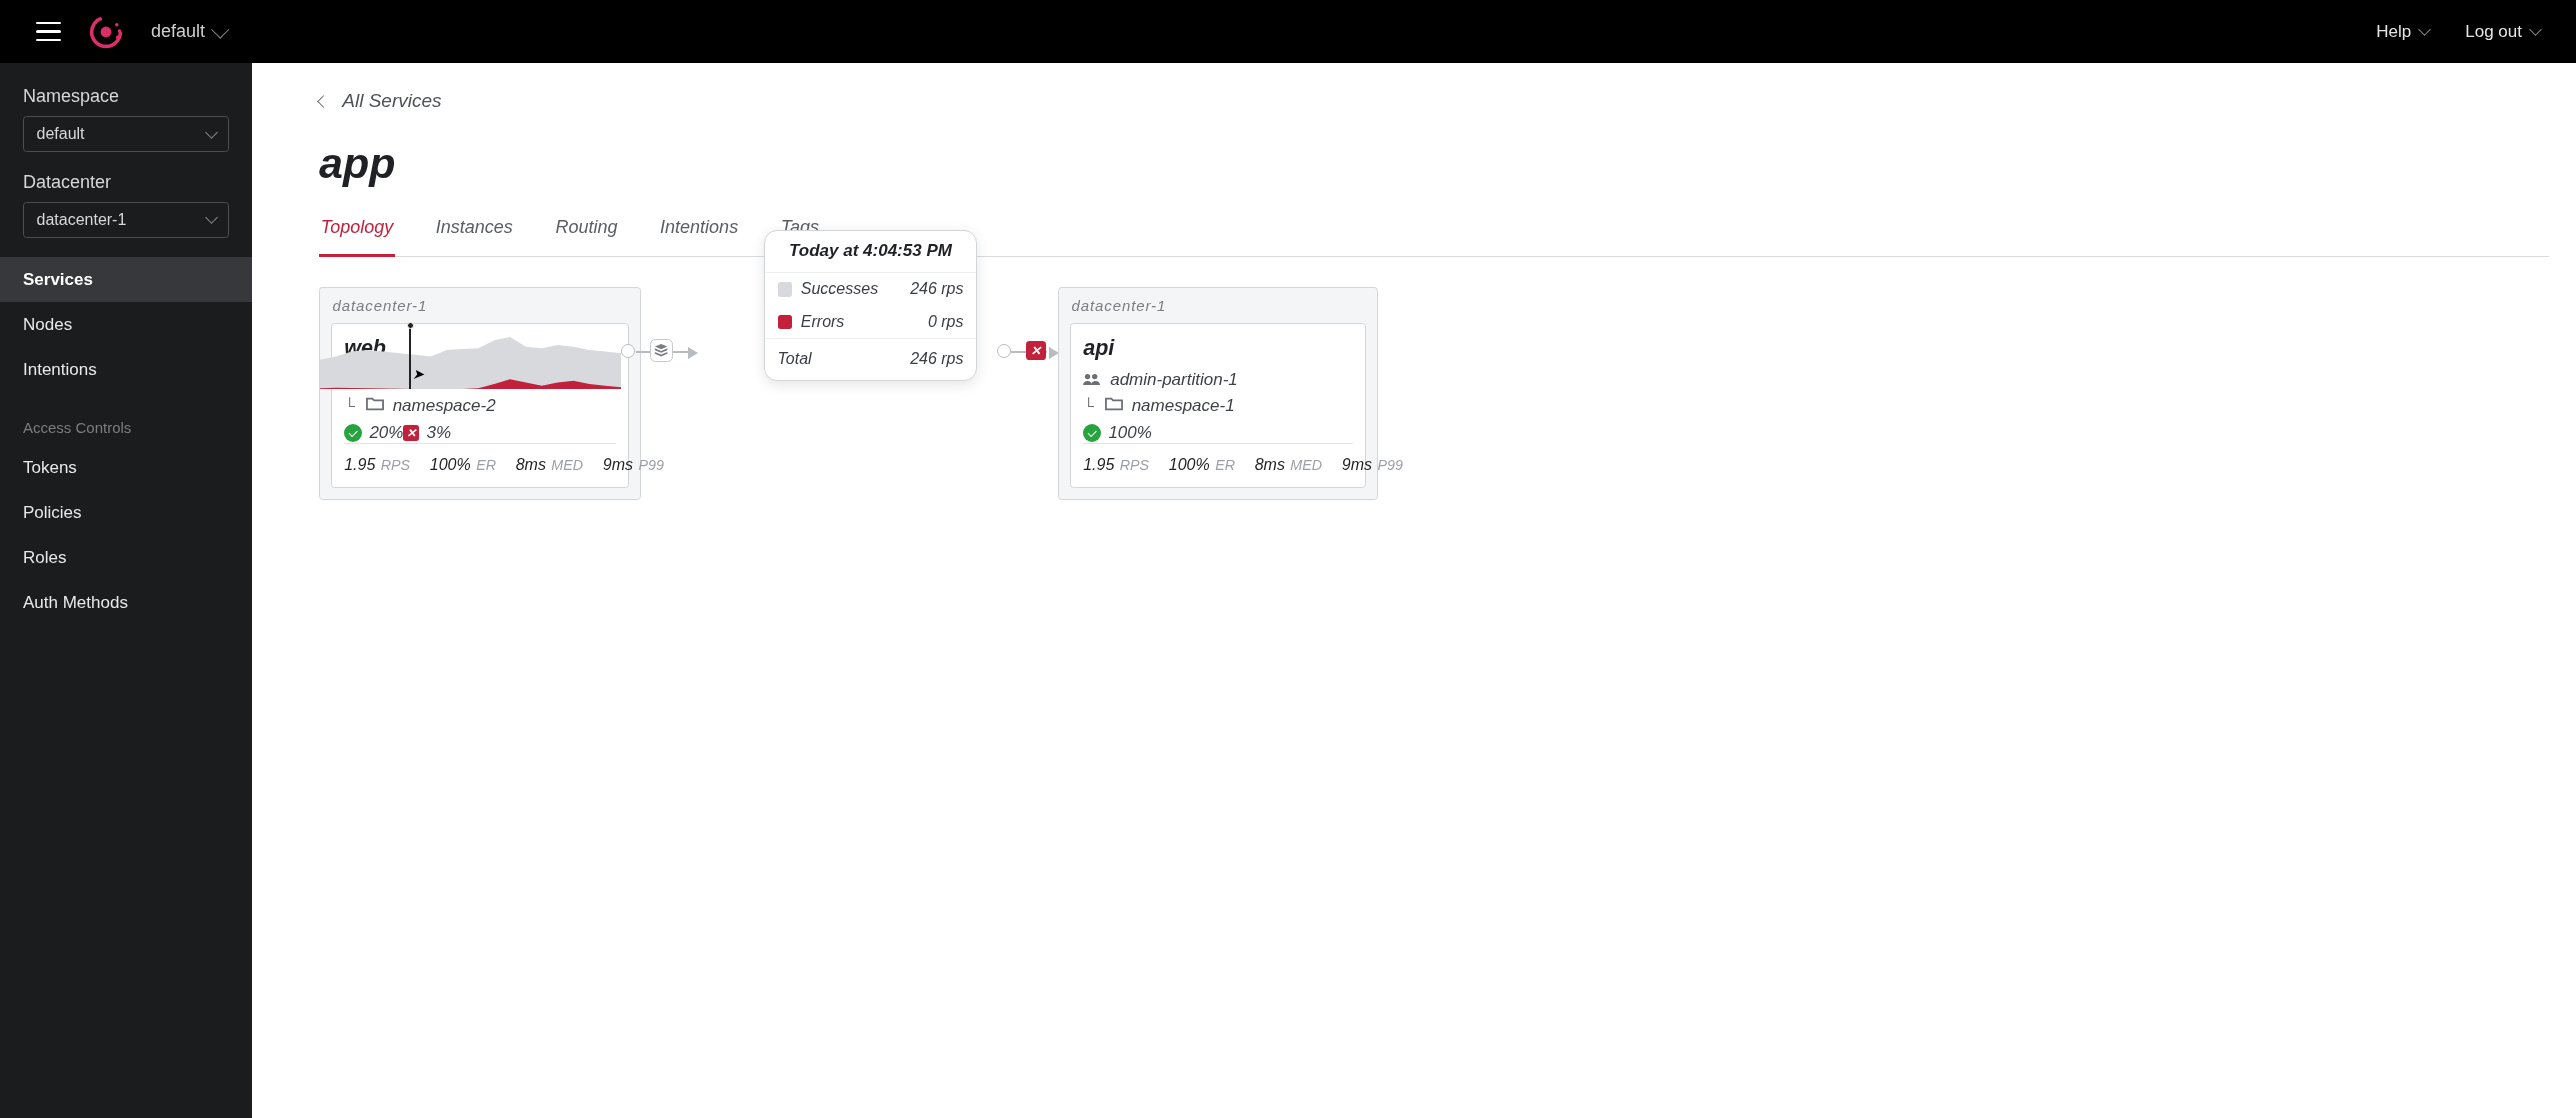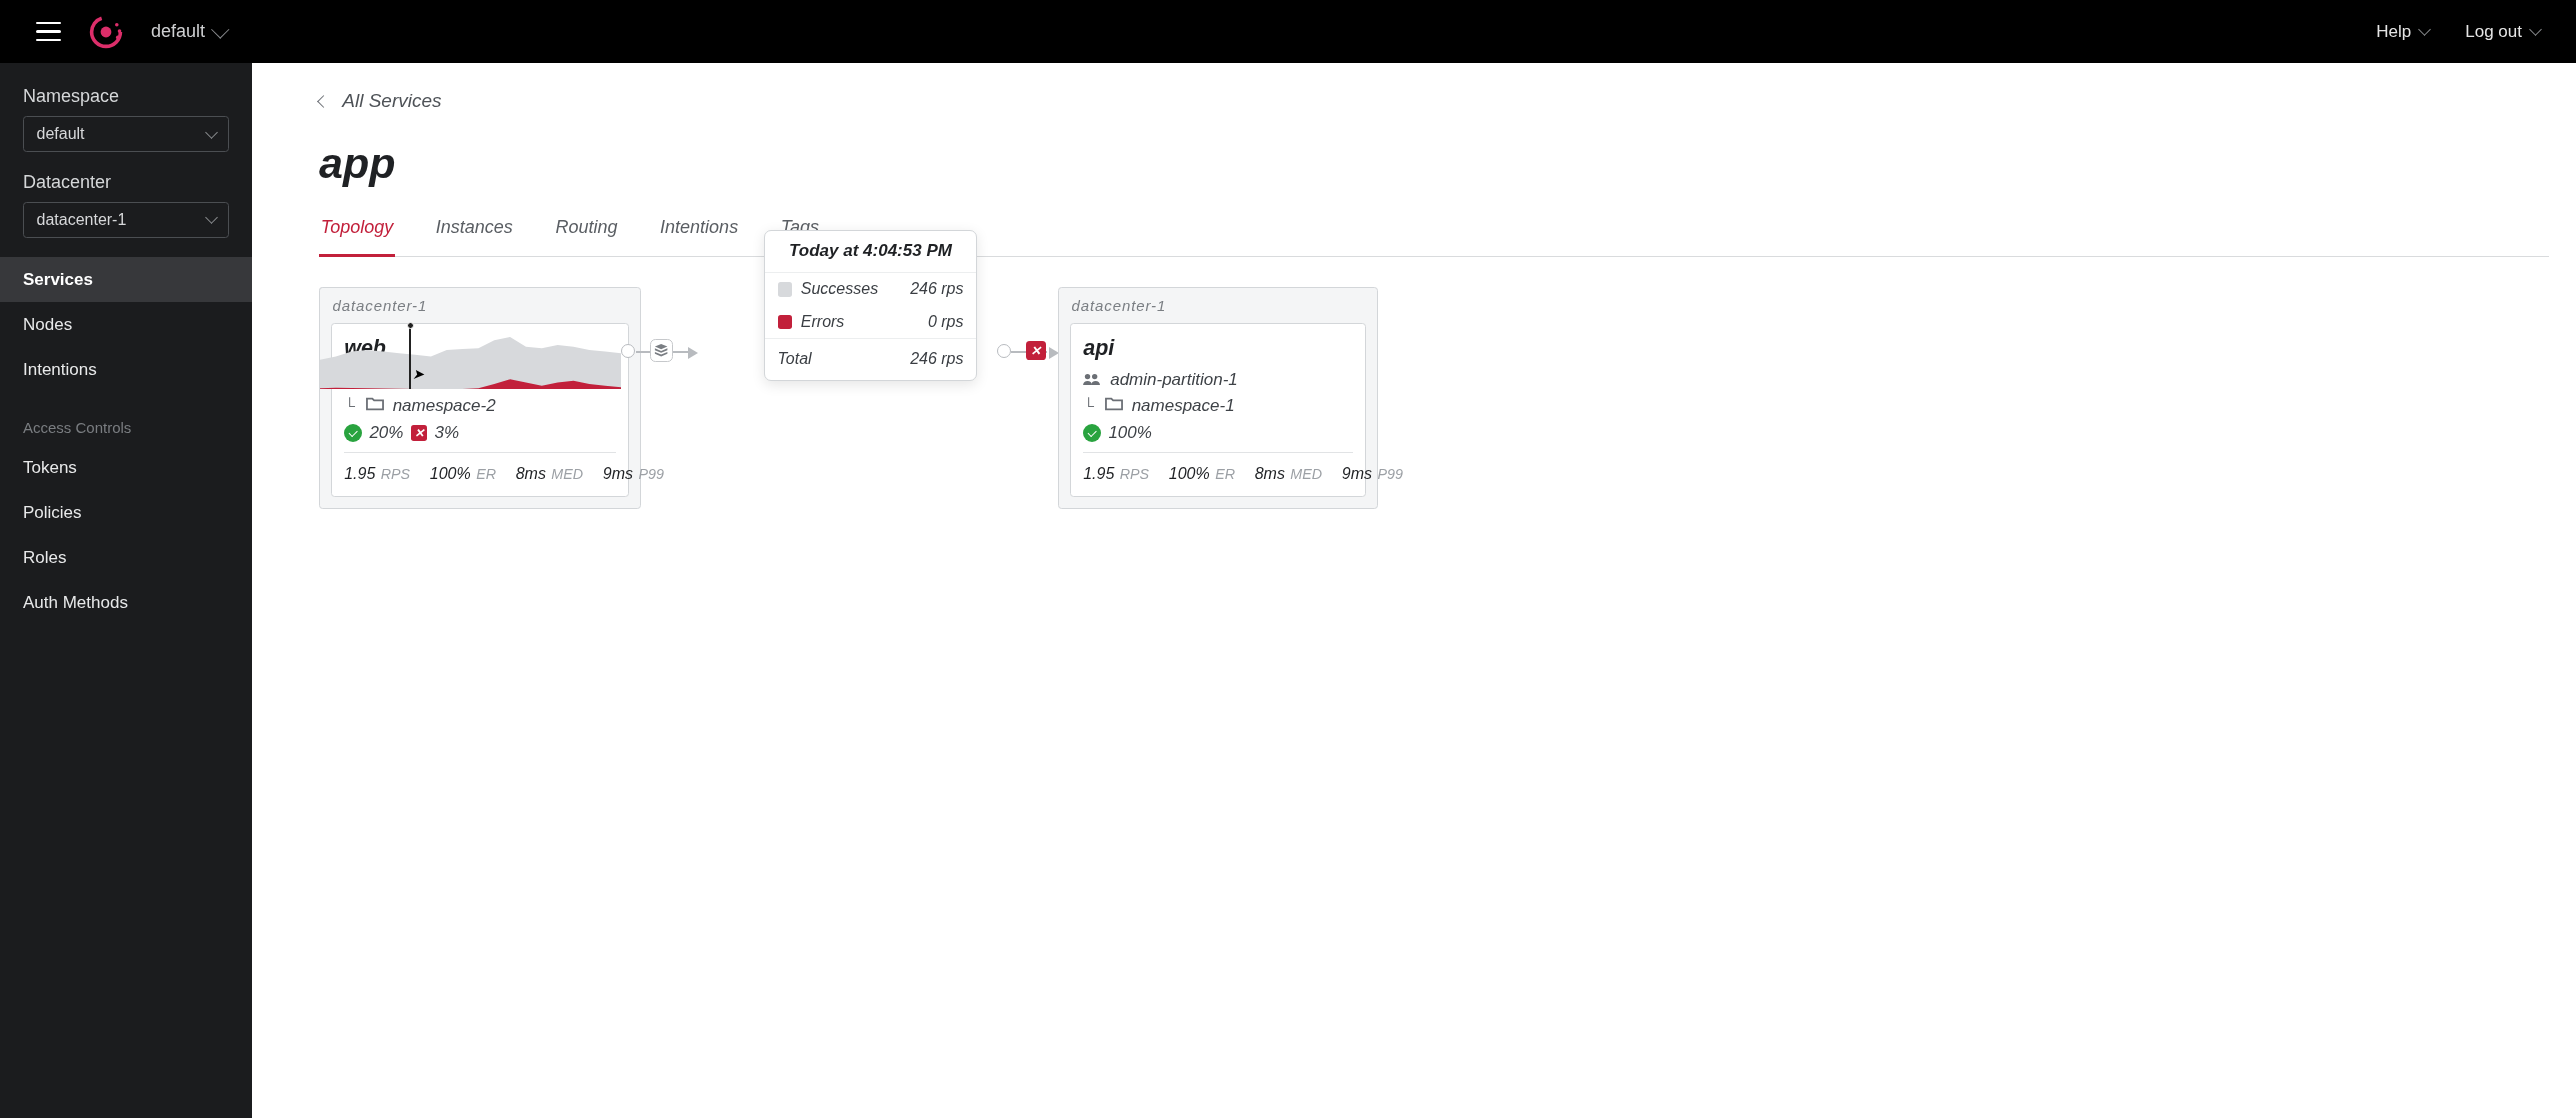--- a/index.html
+++ b/index.html
@@ -150,21 +150,21 @@
     font-size: 15px; color: #7a7e83; letter-spacing: 0.9px;
     padding: 9px 12.5px;
   }
 
   
   .card-web { left: 0; top: 0; width: 322px; }
   .card-web .card-inner { margin: 0 10.7px 10.7px 10.7px; padding: 12.5px 12.5px 3.6px 12.5px; }
   .svc-name { font-size: 21.5px; font-weight: 600; margin-bottom: 9px; }
   .meta-line { display: flex; align-items: center; gap: 9px; font-size: 17px; color: #3e4247; margin-bottom: 5.4px; }
   .icon-tree { color:#6b6f75; font-size:15px; margin-right:1.8px; }
-  .badges { display: flex; gap: 8px; margin-top: 7.2px; margin-bottom: 9px; }
+  .badges { display: flex; gap: 0; margin-top: 7.2px; }
   .badge { display:flex; align-items:center; gap:7.2px; font-size:17px; color:#3e4247; }
   .ok-circle { width:18px;height:18px;border-radius:50%;background:#29a33f;display:flex;align-items:center;justify-content:center; }
   .ok-circle::after { content:""; width:7.2px;height:3.6px;border-left:1.8px solid #fff;border-bottom:1.8px solid #fff;transform:rotate(-45deg);margin-top:-1.8px; }
   .err-sq { width:16px;height:16px;border-radius:2.7px;background:#c2203b;display:flex;align-items:center;justify-content:center;color:#fff;font-size:11.6px;font-weight:700; }
   .stat-row {
     border-top: 0.9px solid #e1e3e5;
     padding: 12.5px 0 9px 0;
     display: flex; gap: 19.7px;
     font-size: 16px;
   }
@@ -193,21 +193,21 @@
     cursor:pointer;
   }
 
   
   .tooltip {
     position:absolute;
     left: 445px; top: -57px;
     width: 213px;
     background:#fff;
     border: 0.9px solid #d3d6d9;
-    border-radius: 7px;
+    border-radius: 13px;
     box-shadow: 0 3.6px 12.5px rgba(0,0,0,0.1);
     z-index: 20;
   }
   .tt-title { font-weight:700; text-align:center; padding: 10.7px 9px; font-size:17px; border-bottom:0.9px solid #eceeef; }
   .tt-row { display:flex; justify-content:space-between; align-items:center; padding: 7.2px 12.5px; font-size:16px; color:#3a3e43; }
   .tt-row.total { border-top:0.9px solid #eceeef; padding-top:10.7px; padding-bottom:12.5px; }
   .sw { width:14.3px;height:14.3px;border-radius:2.7px;margin-right:9px; }
   .sw-gray{background:#d7d9dc;} .sw-red{background:#c2203b;}
 
   

